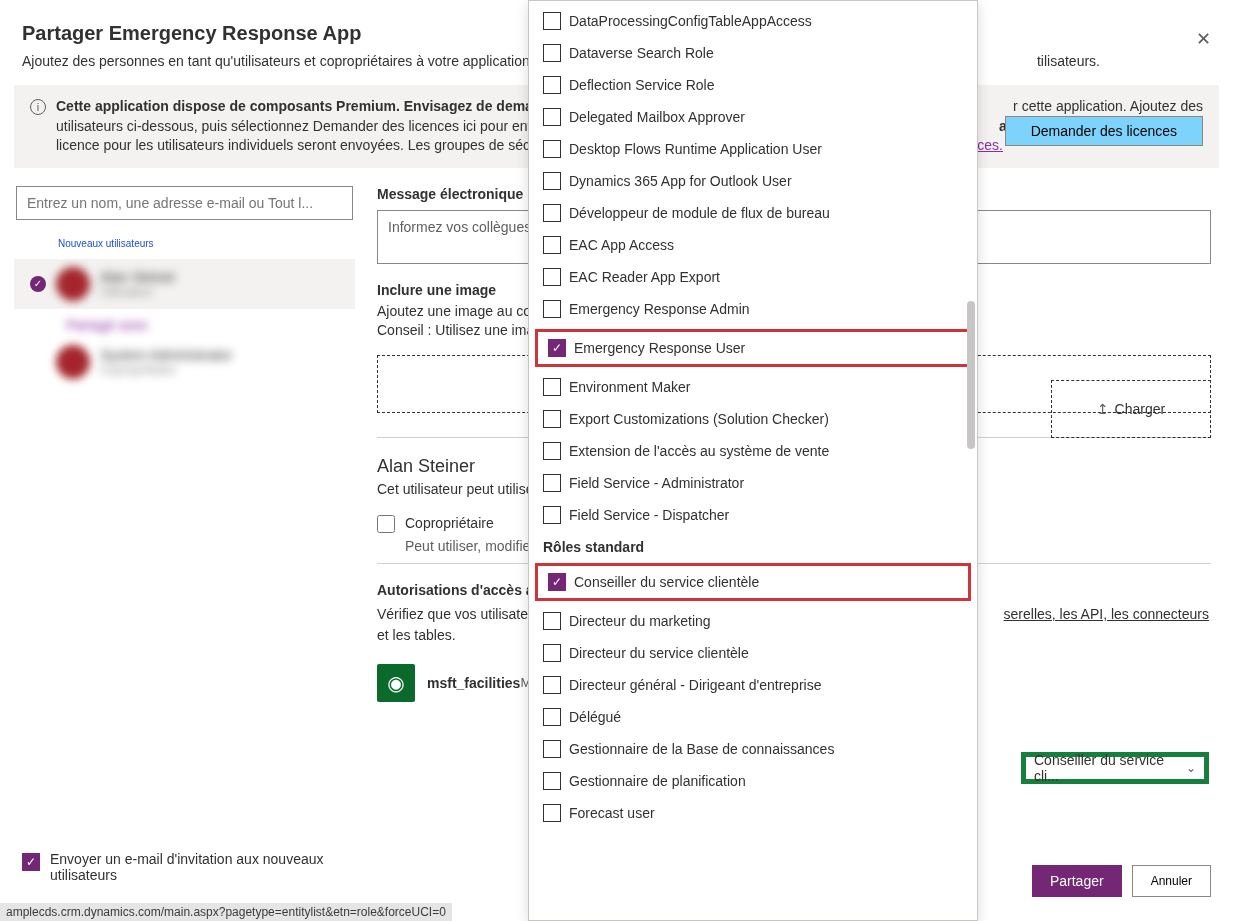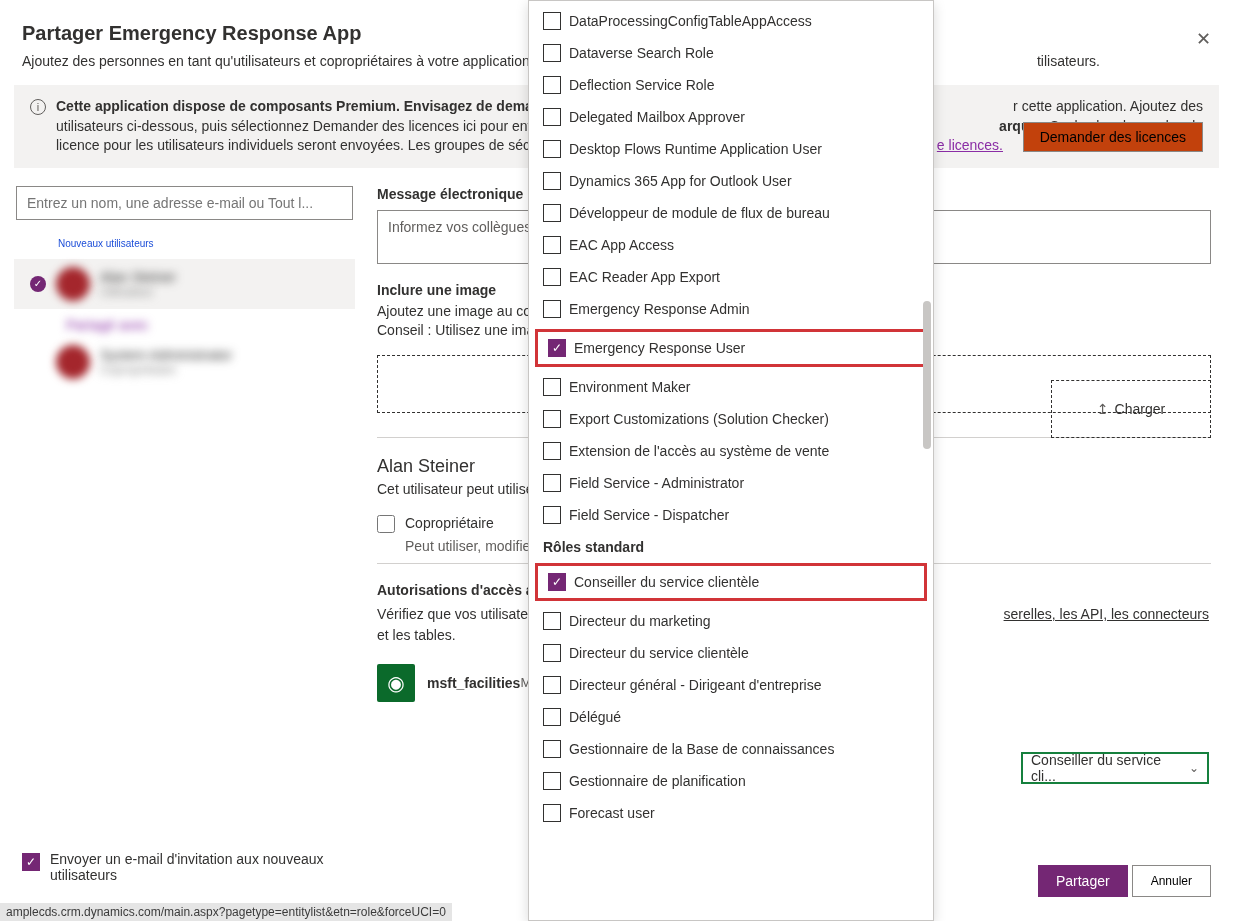--- a/index.html
+++ b/index.html
@@ -6,21 +6,21 @@
 body { width: 1233px; height: 921px; background: #fff; color: #323130; position: relative; overflow: hidden; font-size: 14px; }
 .header { padding: 22px 22px 8px 22px; }
 .header h1 { font-size: 20px; font-weight: 600; color: #323130; }
 .close-btn { position: absolute; top: 28px; right: 22px; font-size: 18px; color: #605e5c; cursor: pointer; }
 .subtitle { padding: 0 22px 14px 22px; color: #323130; }
 .banner { margin: 2px 14px 8px 14px; background: #f3f2f1; padding: 12px 16px; display: flex; gap: 10px; position: relative; }
 .banner .info-icon { border:1px solid #605e5c; width:16px; height:16px; border-radius:50%; display:flex; align-items:center; justify-content:center; font-size:11px; color:#605e5c; flex-shrink:0; margin-top:2px; }
 .banner-text { flex: 1; line-height: 1.4; }
 .banner-text b { font-weight: 600; }
 .banner-link { color: #8a2da5; }
-.banner-btn { position: absolute; right: 16px; bottom: 16px; background:#c2410c; border:1px solid #8a8886; padding:6px 16px; cursor:pointer; font-size:14px; }
+.banner-btn { position: absolute; right: 16px; bottom: 22px; background:#7dd3fc; border:1px solid #8a8886; padding:6px 25px; cursor:pointer; font-size:14px; }
 .content-row { display:flex; padding: 4px 14px 0 14px; height: 628px; }
 .left-col { width: 345px; border-right: 0; padding-right: 4px; display:flex; flex-direction:column; }
 .name-input { height: 34px; border:1px solid #8a8886; padding: 0 10px; margin: 6px 2px 0 2px; font-size:14px; color:#605e5c; }
 .newusers { color:#1d4ed8; padding: 18px 0 10px 44px; font-size:10px; }
 .user-row { display:flex; align-items:center; gap:10px; padding: 8px 16px; }
 .user-row.selected { background:#f3f2f1; }
 .check-icon { width:16px; height:16px; border-radius:50%; background:#742774; color:#fff; display:flex; align-items:center; justify-content:center; font-size:10px; }
 .avatar { width:34px; height:34px; border-radius:50%; background:#a4262c; filter: blur(4px); }
 .user-labels { display:flex; flex-direction:column; }
 .user-name { filter: blur(5px); color: #333; font-weight:500;}
@@ -38,31 +38,31 @@
 .co-owner { display:flex; align-items:flex-start; gap:10px; margin-bottom: 4px; }
 .co-owner input { width:18px; height:18px; margin-top:2px; }
 .co-owner-text { line-height:1.5; }
 .perm-title { font-weight:600; margin-top:18px; }
 .perm-desc { margin: 6px 0 18px 0; line-height:1.5; }
 .app-row { display:flex; align-items:center; gap:12px; }
 .app-icon { width:38px; height:38px; background:#0b6a2b; color:#fff; display:flex; align-items:center; justify-content:center; font-size:20px; border-radius:2px; }
 .app-labels { display:flex; flex-direction:row; }
 .app-name { font-weight:600; }
 .app-sub { color:#605e5c; font-size:13px; }
-.role-select { position:absolute; bottom: 20px; right: 10px; width: 188px; height: 32px; border:2px solid #15803d; display:flex; align-items:center; justify-content:space-between; padding:8px 8px; font-size:14px; color:#323130; background:#fff; }
+.role-select { position:absolute; bottom: 20px; right: 10px; width: 188px; height: 32px; border:5px solid #15803d; display:flex; align-items:center; justify-content:space-between; padding:8px 8px; font-size:14px; color:#323130; background:#fff; }
 .bottom-bar { position:absolute; bottom: 38px; left:0; right:0; padding: 0 22px; display:flex; align-items:center; justify-content:space-between; }
 .send-email { display:flex; align-items:flex-start; gap:10px; max-width: 320px;}
 .chk { width:18px; height:18px; background:#742774; display:flex; align-items:center; justify-content:center; color:#fff; font-size:12px; flex-shrink:0; margin-top:2px;}
-.footer-btns { position:absolute; bottom: 24px; right: 22px; display:flex; gap:4px;}
+.footer-btns { position:absolute; bottom: 24px; right: 22px; display:flex; gap:10px;}
 .btn-primary { background:#742774; color:#fff; border:none; padding:8px 18px; font-size:14px; cursor:pointer; }
 .btn-secondary { background:#fff; border:1px solid #8a8886; padding:8px 18px; font-size:12px; cursor:pointer; }
 .status-bar { position:absolute; bottom:0; left:0; background:#e5e5e5; color:#3b3b3b; padding:2px 6px; font-size:12px; }
 
 
-.dropdown { position:absolute; top:0; left:528px; width:406px; height:921px; background:#fff; border:1px solid #c8c6c4; box-shadow: 0 4px 12px rgba(0,0,0,.15); overflow:hidden; }
+.dropdown { position:absolute; top:0; left:528px; width:450px; height:921px; background:#fff; border:1px solid #c8c6c4; box-shadow: 0 4px 12px rgba(0,0,0,.15); overflow:hidden; }
 .dropdown-inner { height: 100%; overflow-y:auto; padding: 4px 4px 4px 4px; }
 .role-item { display:flex; align-items:center; gap:8px; padding: 7px 8px 7px 10px; cursor:pointer; }
 .role-chk { width:18px; height:18px; border:1px solid #323130; flex-shrink:0; display:flex; align-items:center; justify-content:center; }
 .role-chk.checked { background:#742774; border-color:#742774; color:#fff; font-size:12px; }
 .role-group-label { font-weight:600; padding: 8px 10px 4px 10px; }
 .highlight { border:3px solid #d13438; }
 .highlight-wrap { padding: 4px 2px; }
 .dropdown-scroll-thumb { position:absolute; right:2px; top:300px; width:8px; height:148px; background:#c8c6c4; border-radius:4px; }
 
 .chevron { font-size: 12px; color:#605e5c; }

